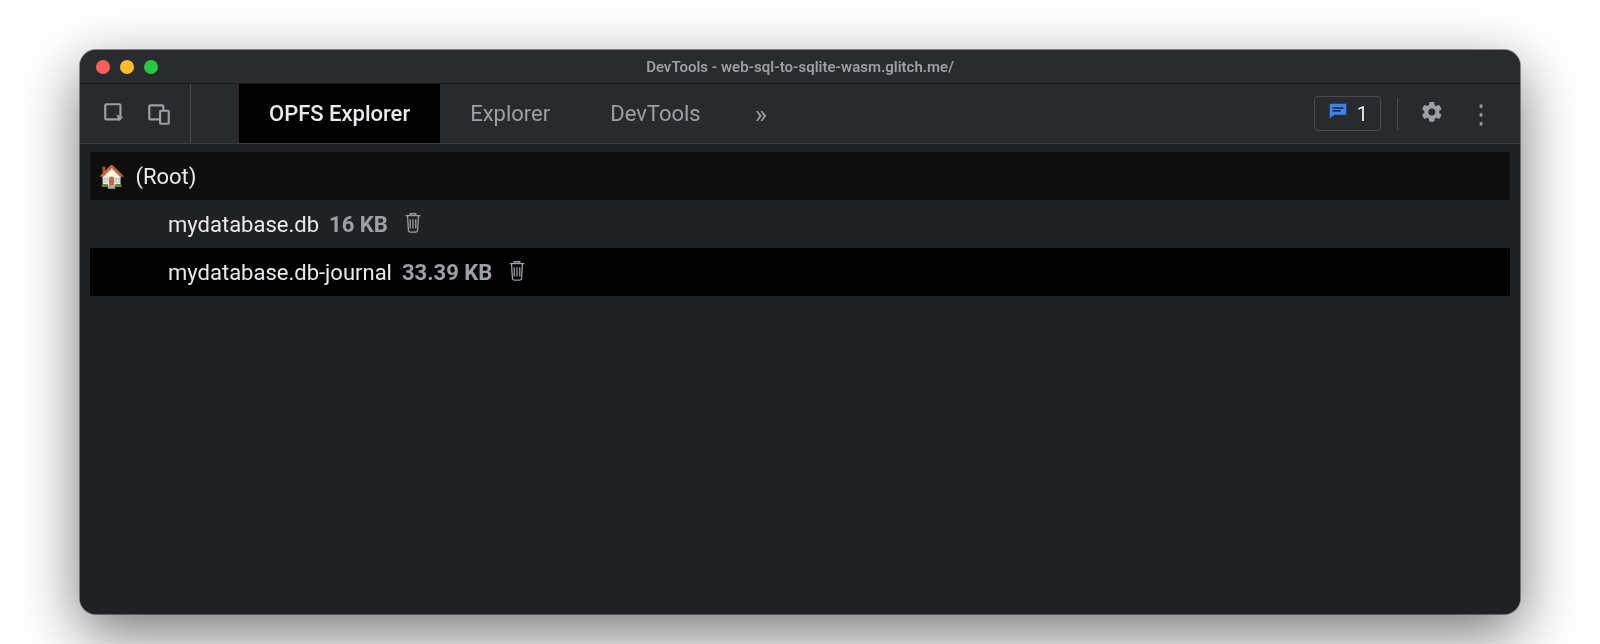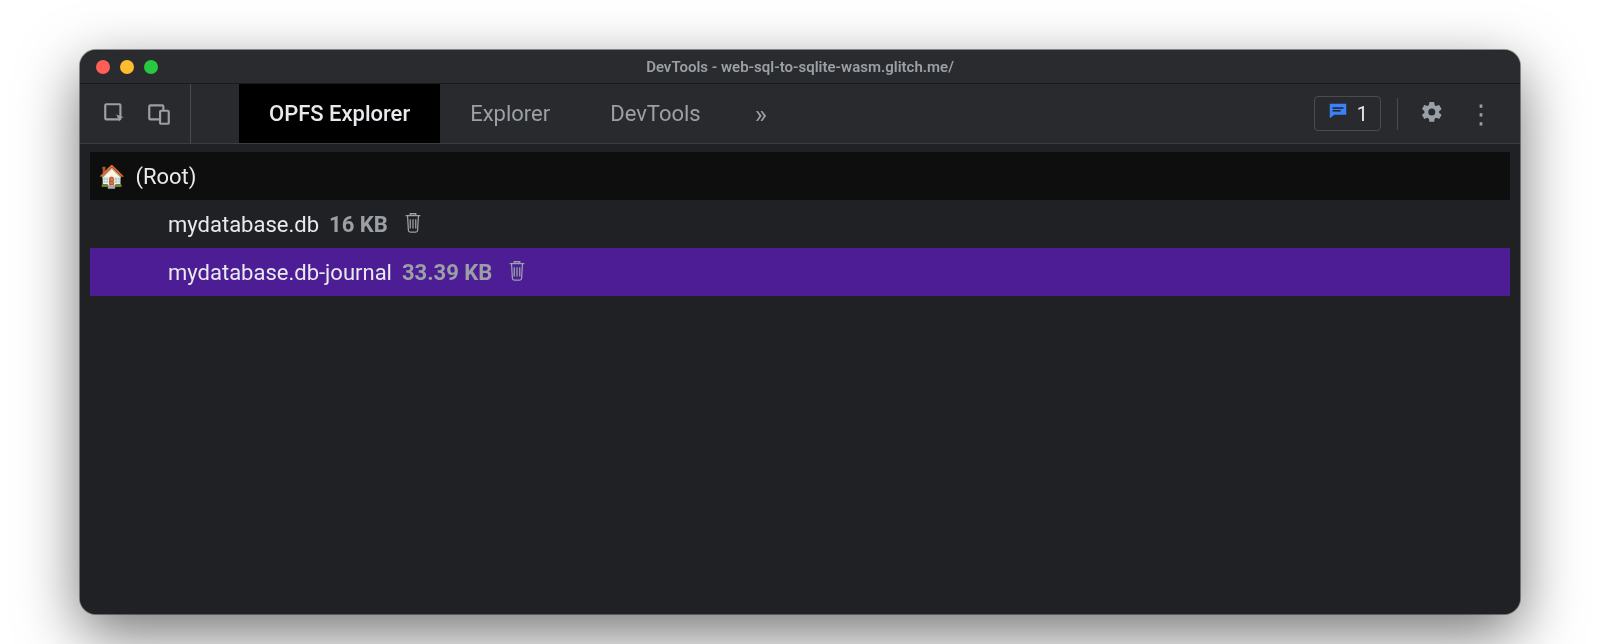--- a/index.html
+++ b/index.html
@@ -153,21 +153,21 @@
     font-size: 22px;
     color: #e8eaed;
   }
   .tree-row.root {
     background: #0e0e0f;
   }
   .tree-row.file {
     padding-left: 78px;
   }
   .tree-row.file.selected {
-    background: #4c1d95;
+    background: #000000;
   }
   .file-size {
     color: #9aa0a6;
     font-weight: bold;
   }
   .home-emoji { font-size: 22px; }
   .trash {
     display:flex; align-items:center;
     margin-left: 4px;
     cursor: pointer;

